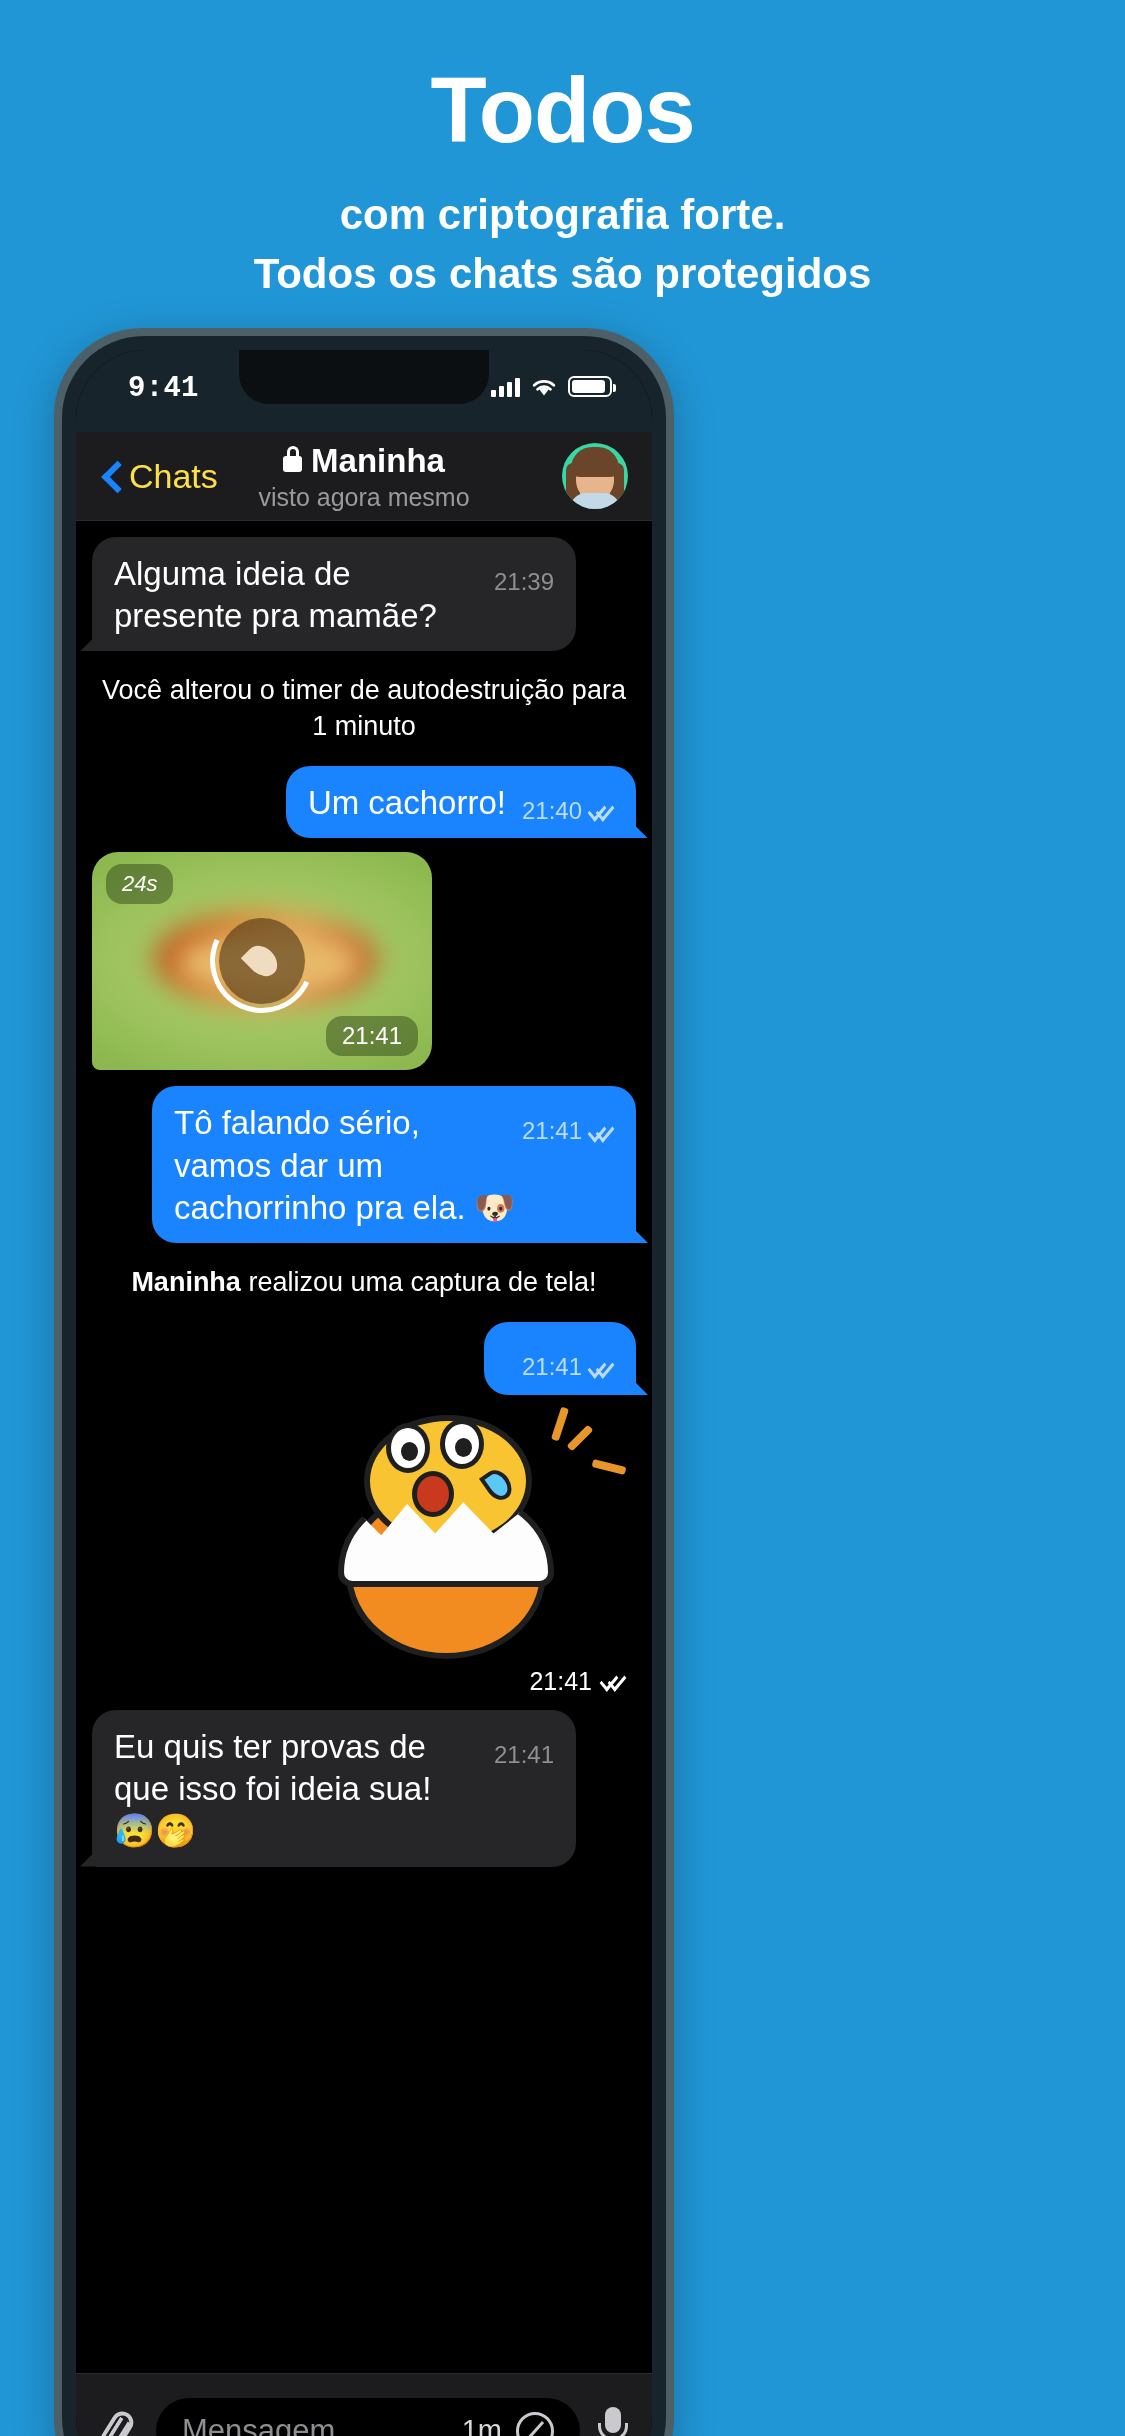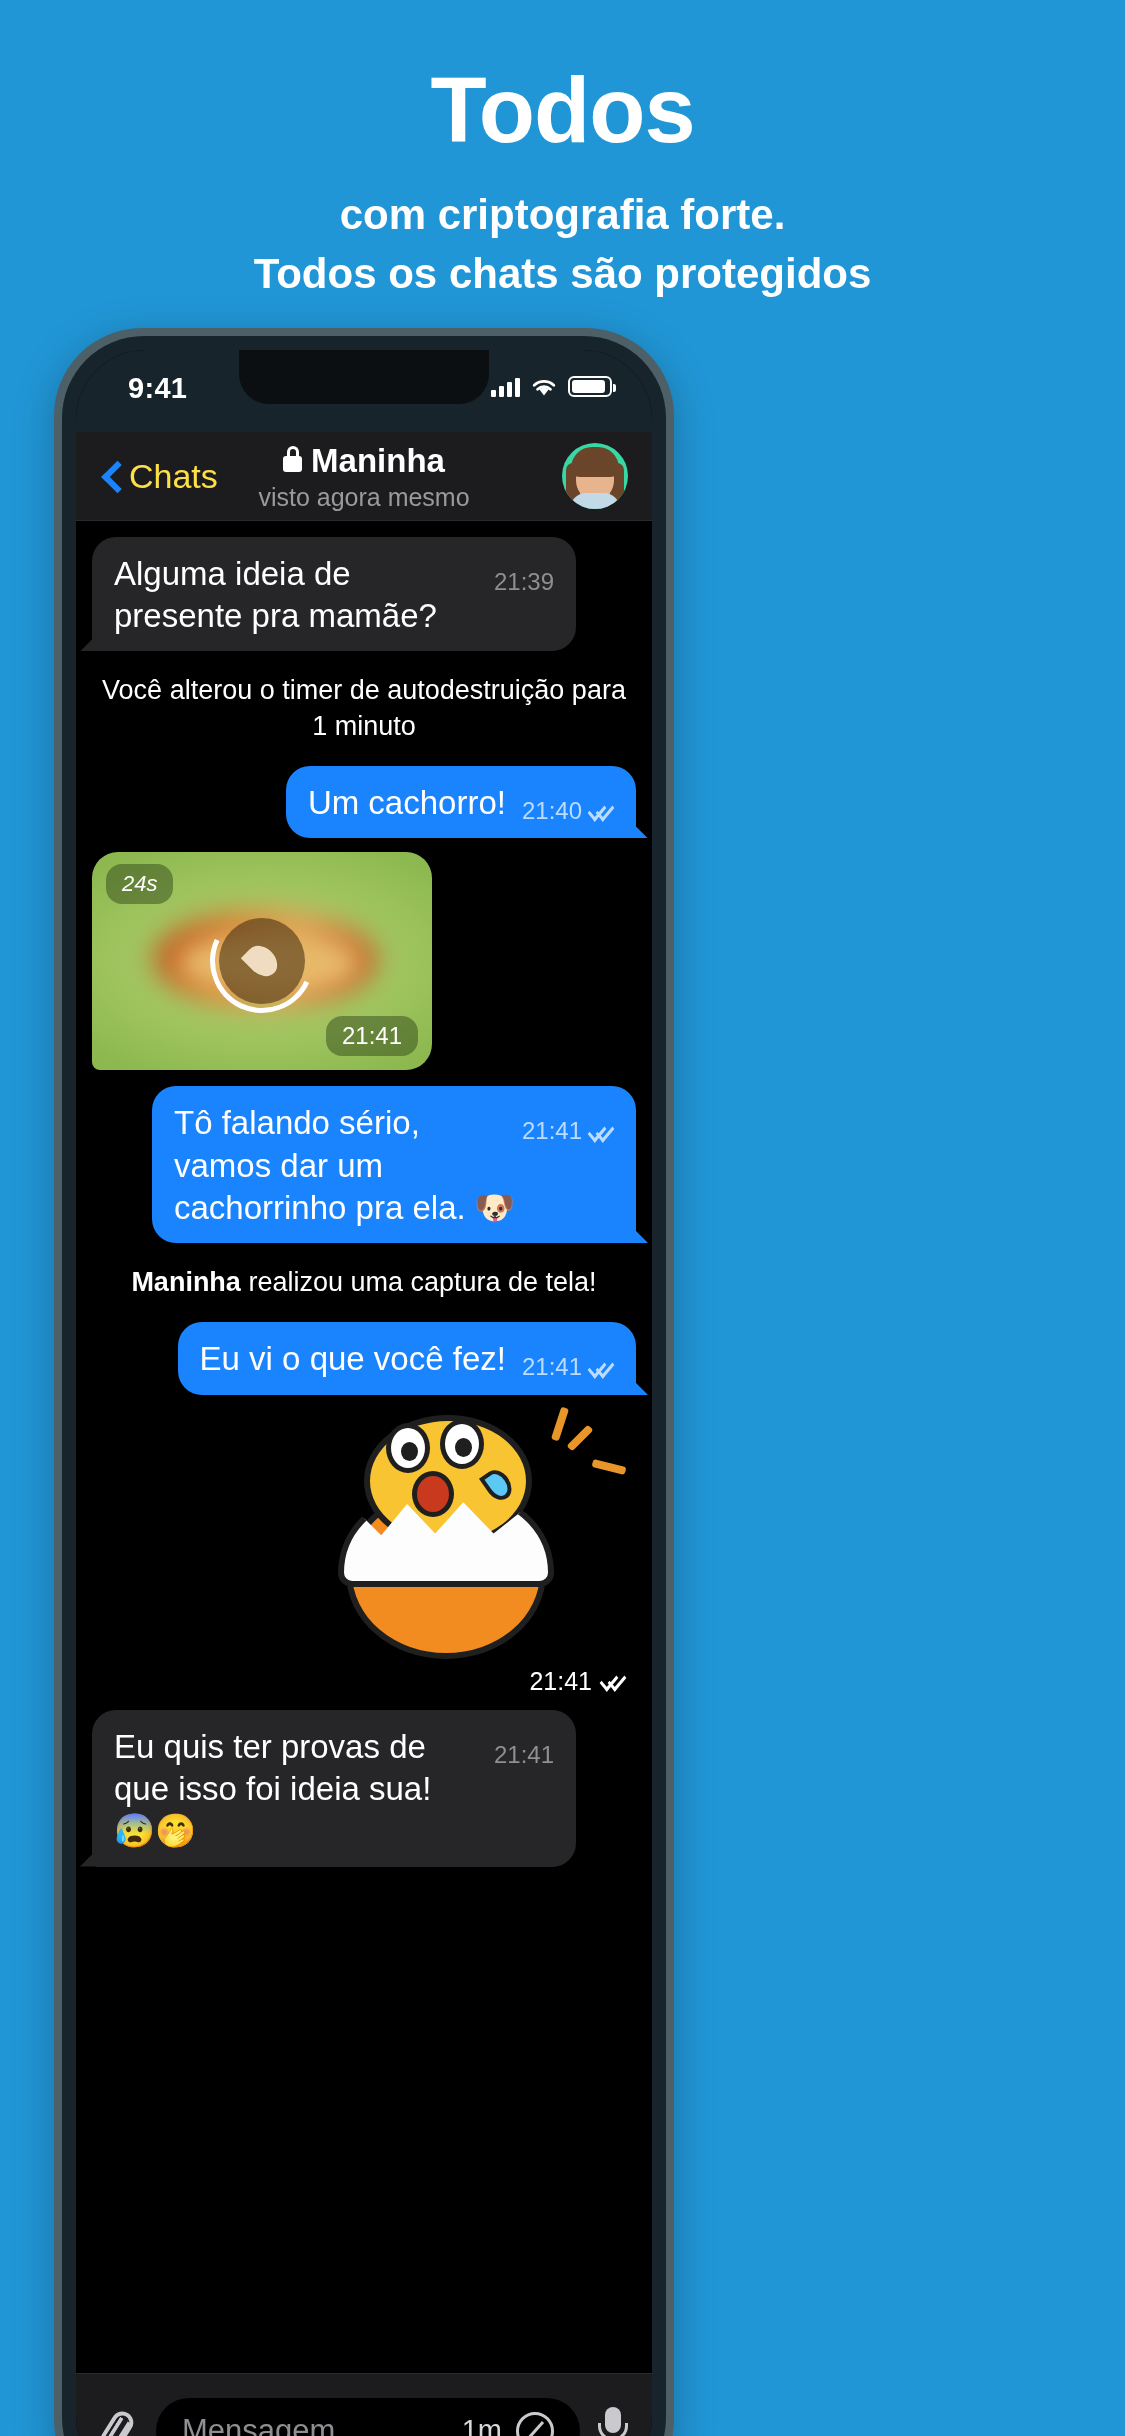--- a/index.html
+++ b/index.html
@@ -72,20 +72,21 @@
     border-radius: 70px;
     overflow: hidden;
   }
 
   
   .statusbar {
     position: relative;
     height: 82px;
     background: #17242b;
     color: #ffffff;
+    font-family: Liberation Mono, monospace;
   }
   .notch {
     position: absolute;
     left: 50%;
     transform: translateX(-50%);
     top: 0;
     width: 250px;
     height: 54px;
     background: #0b0f12;
     border-bottom-left-radius: 30px;
@@ -712,21 +713,20 @@
 
       <div class="row out">
         <div class="bubble out">
           <span class="meta">
             <span>21:41</span>
             <span class="ticks">
                   <i></i>
                   <b></b>
                 </span>
           </span>
-          <span class="txt">Eu vi o que você fez!</span>
         </div>
       </div>
 
       <div class="sticker-row">
         <div class="sticker-wrap">
           <div class="sticker">
             <span class="spark a"></span>
                 <span class="spark b"></span>
                 <span class="spark c"></span>
             <span class="egg-body"></span>

